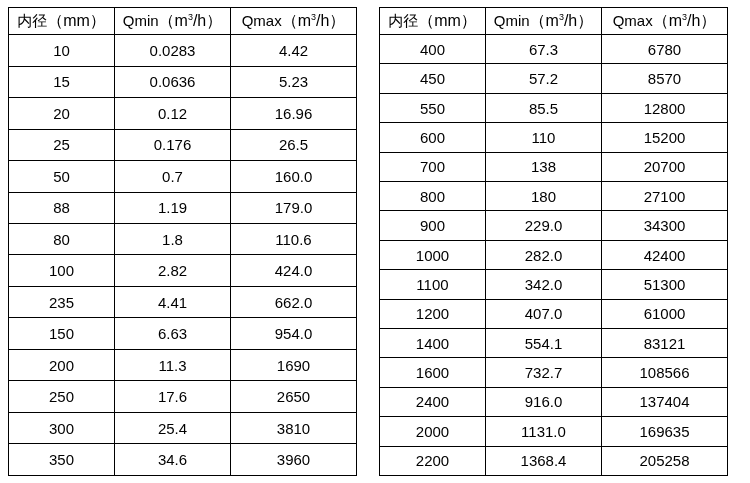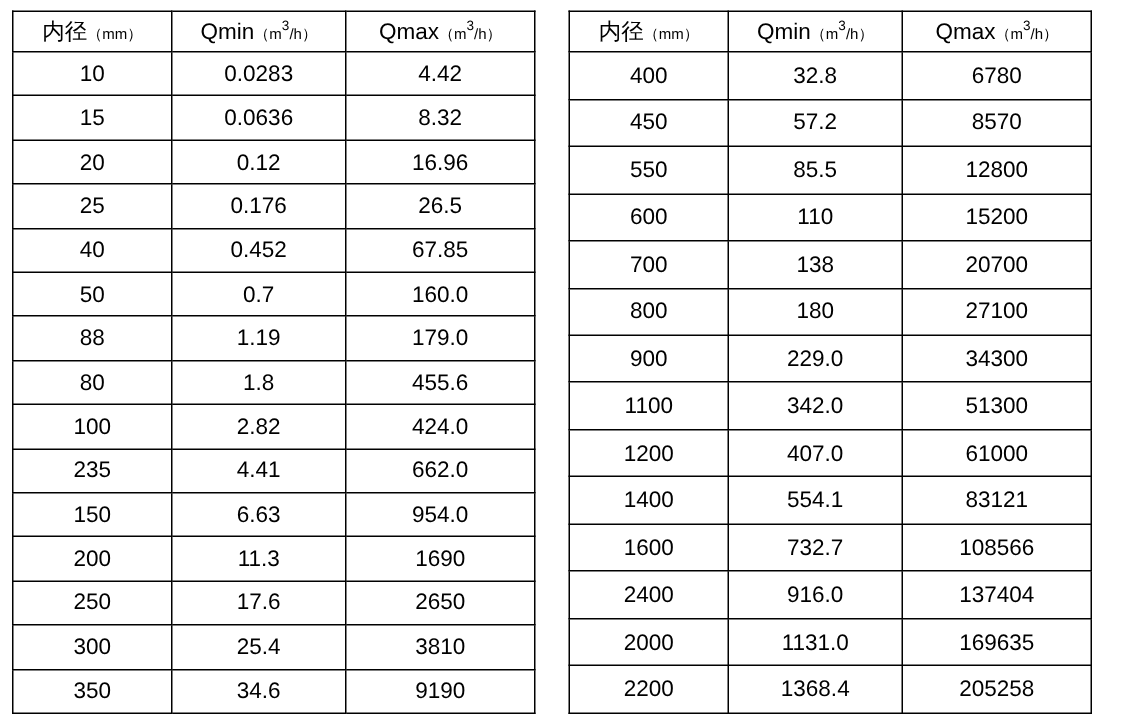--- a/index.html
+++ b/index.html
@@ -45,21 +45,21 @@
   .t-left col.c2 { width: 126px; }
   
   .t-right col.c0 { width: 106px; }
   .t-right col.c1 { width: 116px; }
   .t-right col.c2 { width: 126px; }
 
   .hdr-cell {
     font-size: 15px;
   }
   .unit {
-    font-size: 10px;
+    font-size: 16px;
   }
   sup {
     font-size: 9px;
     vertical-align: super;
     line-height: 0;
   }
 </style>
 </head>
 <body>
 
@@ -80,51 +80,46 @@
     </thead>
     <tbody>
       <tr>
           <td>10</td>
           <td>0.0283</td>
           <td>4.42</td>
         </tr>
       <tr>
           <td>15</td>
           <td>0.0636</td>
-          <td>8.32</td>
+          <td>5.23</td>
         </tr>
       <tr>
           <td>20</td>
           <td>0.12</td>
           <td>16.96</td>
         </tr>
       <tr>
           <td>25</td>
           <td>0.176</td>
           <td>26.5</td>
         </tr>
       <tr>
-          <td>40</td>
-          <td>0.452</td>
-          <td>67.85</td>
-        </tr>
-      <tr>
           <td>50</td>
           <td>0.7</td>
           <td>160.0</td>
         </tr>
       <tr>
           <td>88</td>
           <td>1.19</td>
           <td>179.0</td>
         </tr>
       <tr>
           <td>80</td>
           <td>1.8</td>
-          <td>455.6</td>
+          <td>110.6</td>
         </tr>
       <tr>
           <td>100</td>
           <td>2.82</td>
           <td>424.0</td>
         </tr>
       <tr>
           <td>235</td>
           <td>4.41</td>
           <td>662.0</td>
@@ -145,42 +140,42 @@
           <td>2650</td>
         </tr>
       <tr>
           <td>300</td>
           <td>25.4</td>
           <td>3810</td>
         </tr>
       <tr>
           <td>350</td>
           <td>34.6</td>
-          <td>9190</td>
+          <td>3960</td>
         </tr>
     </tbody>
   </table>
 
   <table class="dn-table t-right">
     <colgroup>
         <col class="c0">
         <col class="c1">
         <col class="c2">
       </colgroup>
     <thead>
       <tr>
         <th class="hdr-cell"><span>内径</span><span class="unit">（mm）</span></th>
         <th class="hdr-cell"><span>Qmin</span><span class="unit">（m</span><sup>3</sup><span class="unit">/h）</span></th>
         <th class="hdr-cell"><span>Qmax</span><span class="unit">（m</span><sup>3</sup><span class="unit">/h）</span></th>
       </tr>
     </thead>
     <tbody>
       <tr>
           <td>400</td>
-          <td>32.8</td>
+          <td>67.3</td>
           <td>6780</td>
         </tr>
       <tr>
           <td>450</td>
           <td>57.2</td>
           <td>8570</td>
         </tr>
       <tr>
           <td>550</td>
           <td>85.5</td>
@@ -200,20 +195,25 @@
           <td>800</td>
           <td>180</td>
           <td>27100</td>
         </tr>
       <tr>
           <td>900</td>
           <td>229.0</td>
           <td>34300</td>
         </tr>
       <tr>
+          <td>1000</td>
+          <td>282.0</td>
+          <td>42400</td>
+        </tr>
+      <tr>
           <td>1100</td>
           <td>342.0</td>
           <td>51300</td>
         </tr>
       <tr>
           <td>1200</td>
           <td>407.0</td>
           <td>61000</td>
         </tr>
       <tr>

